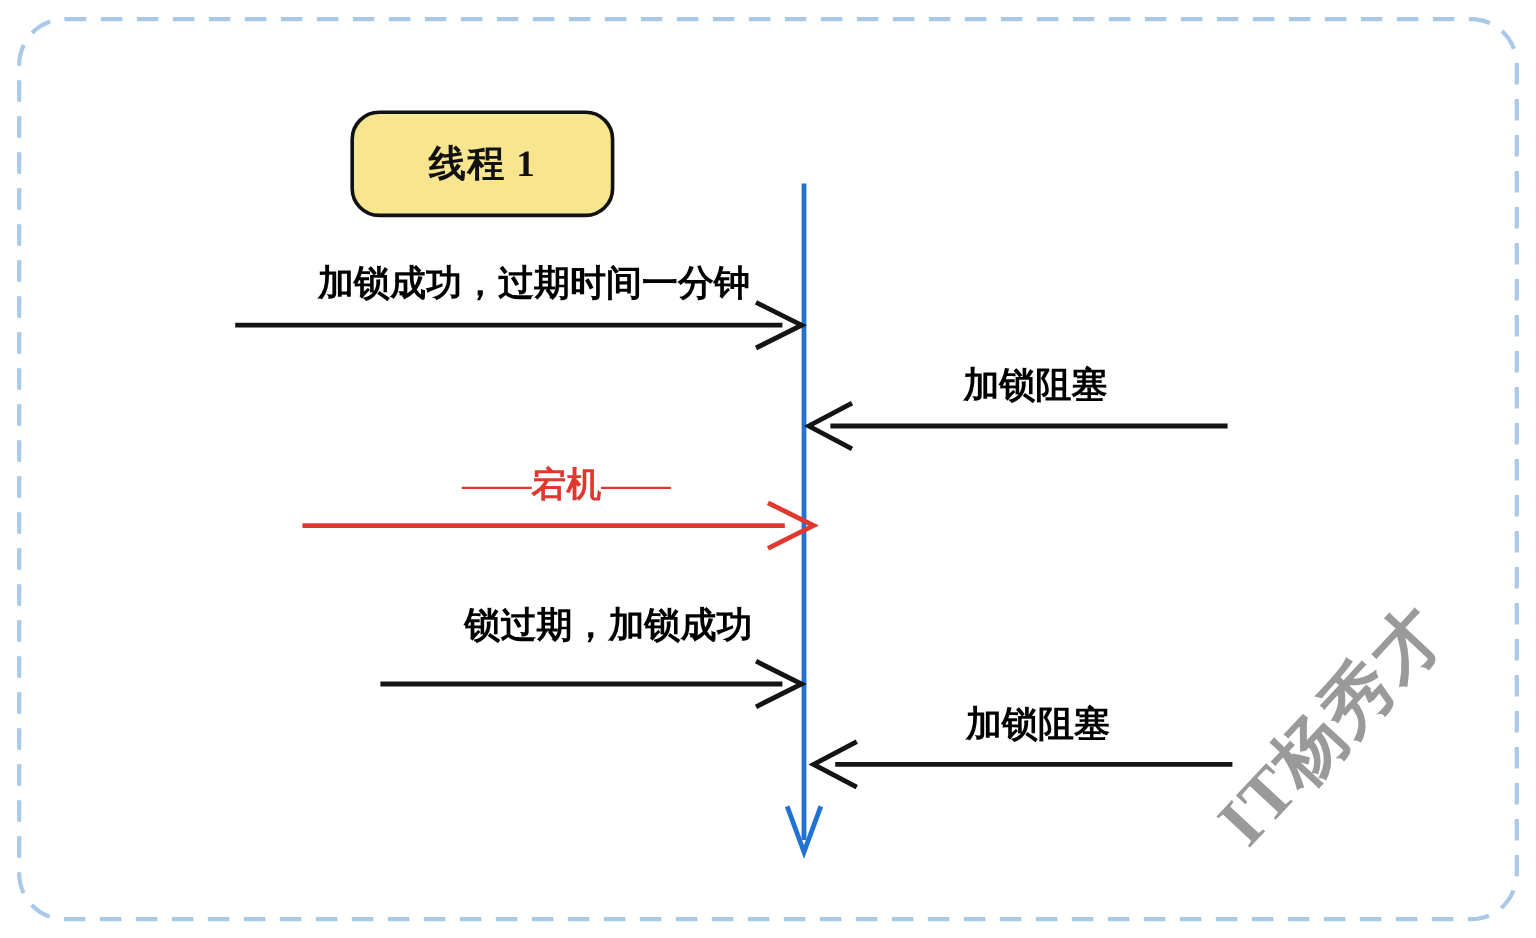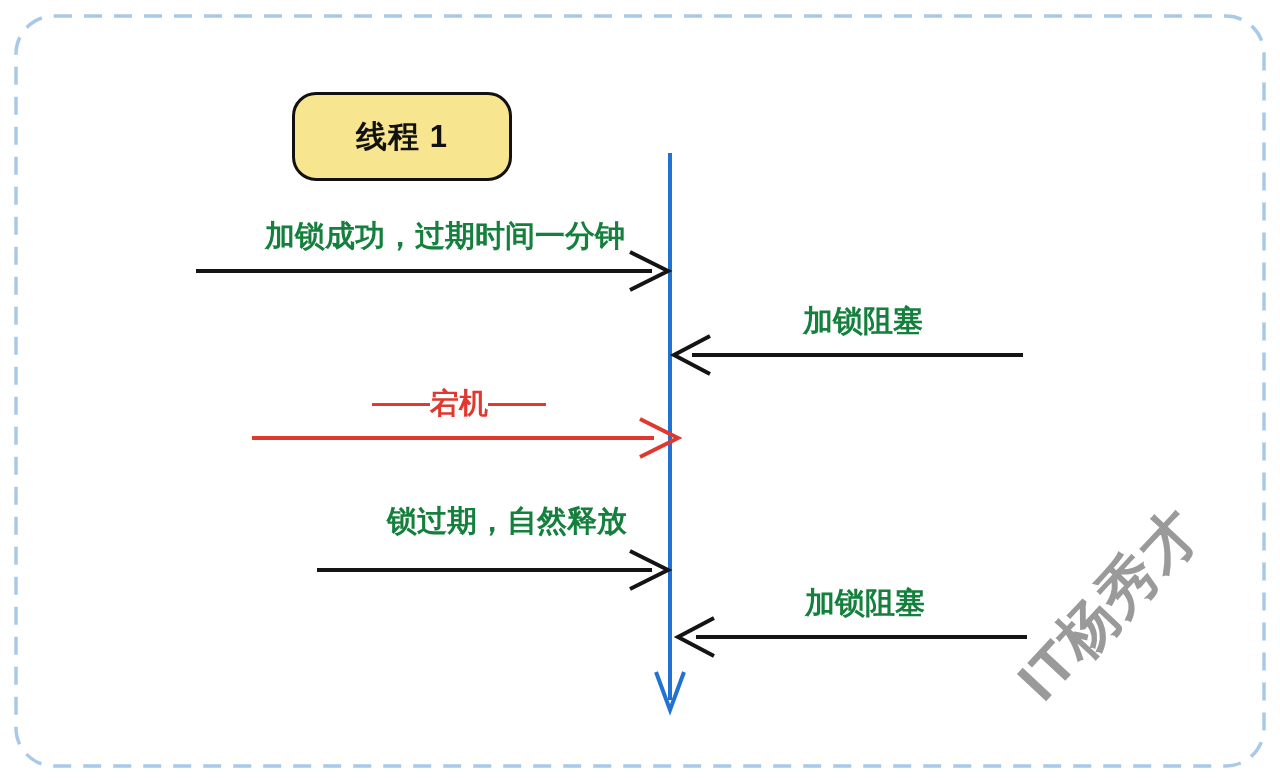--- a/index.html
+++ b/index.html
@@ -1,21 +1,21 @@
 <!DOCTYPE html>
 <html lang="zh" style="--arrow-black: #141414; --crash-red: #E0382E; --timeline-blue: #2272D4; --border-blue: #A9C9E8; --actor1-fill: #F8E58F; --actor2-fill: #ABEDBE; --watermark-gray: #9A9A9A;"><head>
 <meta charset="utf-8">
 <style>
   html,body{margin:0;padding:0;background:#ffffff;}
   #stage{
     position:relative;
     width:1280px;height:782px;
     background:#ffffff;
     overflow:hidden;
-    font-family:Liberation Sans, sans-serif;
+    font-family:Liberation Serif, serif;
   }
   svg{position:absolute;left:0;top:0;}
   .border-rect{
     fill:none;
     stroke:var(--border-blue,#A9C9E8);
     stroke-width:3.5;
     stroke-dasharray:18 12;
   }
   .black-line{stroke:var(--arrow-black,#141414);stroke-width:4;fill:none;}
   .black-head{stroke:var(--arrow-black,#141414);stroke-width:4;fill:none;stroke-linejoin:miter;}
@@ -32,26 +32,26 @@
     display:flex;align-items:center;justify-content:center;
     font-size:31px;font-weight:600;color:#111;
     letter-spacing:1px;
   }
   #actor1{left:292px;top:92px;width:220px;height:89px;background:var(--actor1-fill,#F8E58F);}
   #actor2{left:793px;top:90px;width:217px;height:91px;background:var(--actor2-fill,#ABEDBE);}
 
   .msg-label{
     position:absolute;
     text-align:center;
-    font-size:30px;font-weight:600;color:#15803d;
+    font-size:30px;font-weight:600;color:#000000;
     white-space:nowrap;
   }
   #label-m1{left:230px;top:216px;width:430px;}
   #label-m2{left:690px;top:301px;width:346px;}
-  #label-crash{left:259px;top:384px;width:400px;font-size:29px;color:var(--crash-red,#E0382E);}
+  #label-crash{left:272px;top:384px;width:400px;font-size:29px;color:var(--crash-red,#E0382E);}
   #label-m3{left:317px;top:501px;width:380px;}
   #label-m4{left:692px;top:583px;width:346px;}
 
   #watermark{
     position:absolute;
     left:950px;top:575px;width:320px;height:60px;
     display:flex;align-items:center;justify-content:center;
     font-size:58px;font-weight:600;
     color:var(--watermark-gray,#9A9A9A);
     letter-spacing:2px;
@@ -99,18 +99,18 @@
     </g>
   </svg>
 
   <div id="actor1" class="actor">
     <span>线程 1</span>
   </div>
 
   <div id="label-m1" class="msg-label">加锁成功，过期时间一分钟</div>
   <div id="label-m2" class="msg-label">加锁阻塞</div>
   <div id="label-crash" class="msg-label">——宕机——</div>
-  <div id="label-m3" class="msg-label">锁过期，自然释放</div>
+  <div id="label-m3" class="msg-label">锁过期，加锁成功</div>
   <div id="label-m4" class="msg-label">加锁阻塞</div>
 
   <div id="watermark">IT杨秀才</div>
 
 </div>
 
 </body></html>

